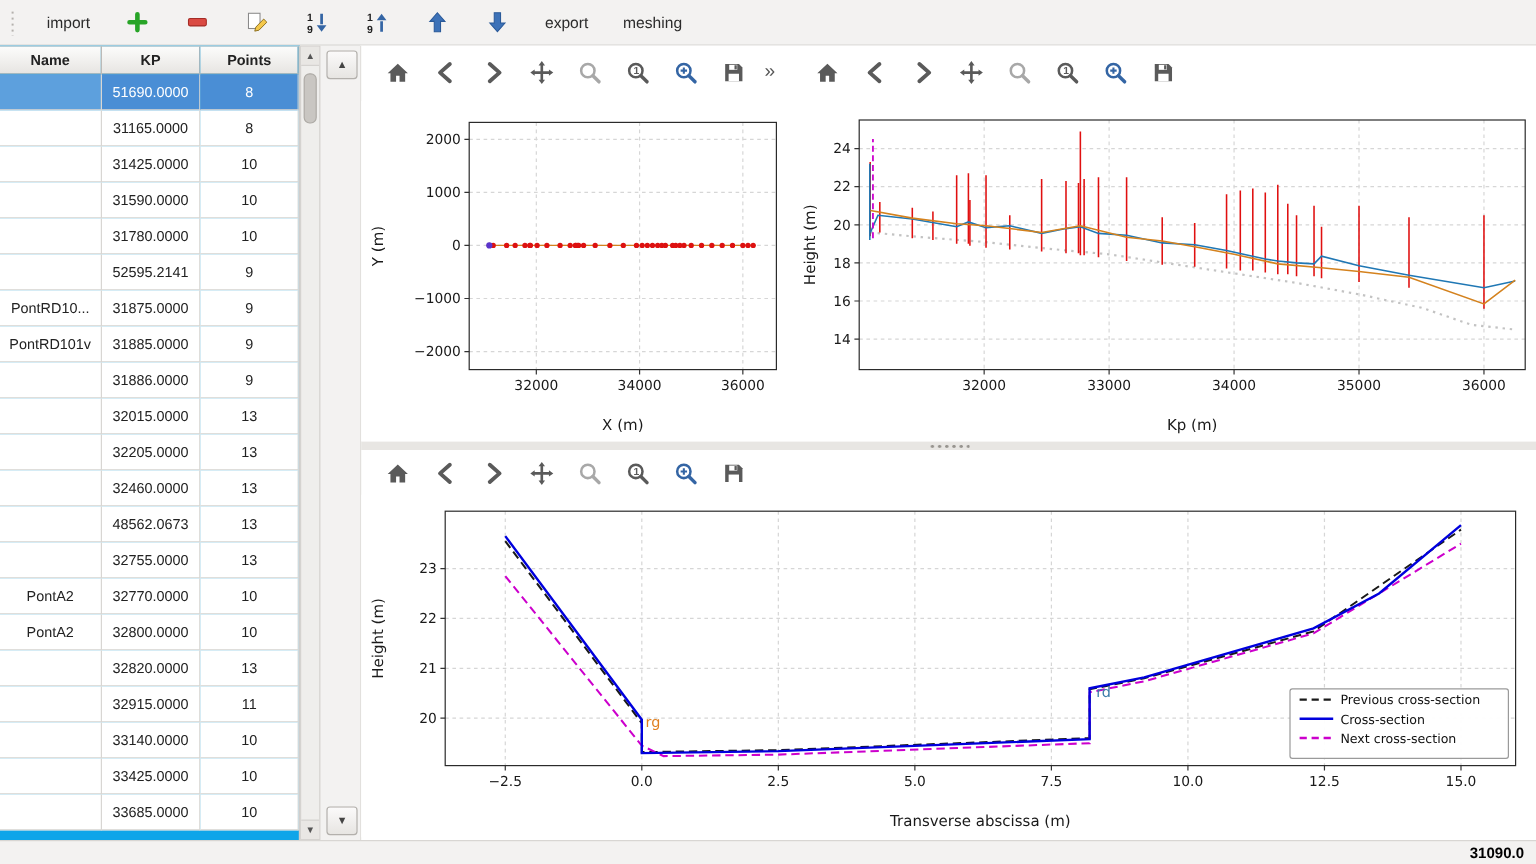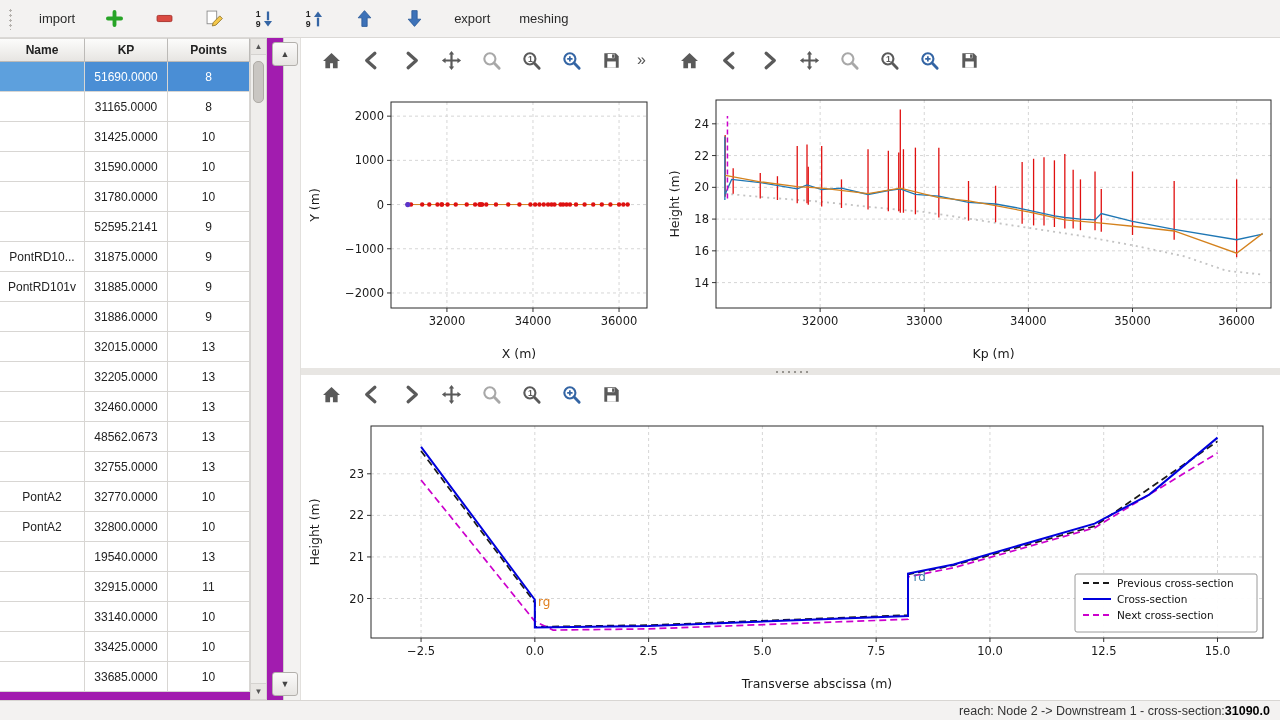--- a/index.html
+++ b/index.html
@@ -8,21 +8,21 @@
 
   
   .menubar{position:absolute;left:0;top:0;width:1280px;height:38px;background:#f3f2f1;
     border-bottom:1px solid #dbd9d6;display:flex;align-items:center;padding:0 6px;gap:11px}
   .grip{width:5px;height:22px;margin:0 6px 0 2px;
     background-image:radial-gradient(circle,#b4b1ad 1px,transparent 1.3px);background-size:5px 5px}
   .mitem{display:flex;align-items:center;gap:4px;padding:4px 9px;border-radius:3px;cursor:default}
   .mitem .lbl{font-size:13px;color:#2b2b2b}
 
   
-  .table-panel{position:absolute;left:0;top:38px;width:284px;height:662px;background:#a21caf;
+  .table-panel{position:absolute;left:0;top:38px;width:250px;height:662px;background:#0ea5e9;
     border-right:1px solid #cfcecc;overflow:hidden}
   .thead{display:flex;height:24px}
   .th{border-right:1px solid #bcbab7;border-bottom:1px solid #bcbab7;border-top:1px solid #d8d6d3;
     background:linear-gradient(#fcfcfb,#e7e5e2);font-weight:bold;font-size:12px;
     display:flex;align-items:center;justify-content:center}
   .tr{display:flex;height:30px}
   .td{border-right:1px solid #d8d6d3;border-bottom:1px solid #d8d6d3;font-size:12px;
     display:flex;align-items:center;justify-content:center;background:#fff;overflow:hidden;white-space:nowrap}
   .c0{width:85px}.c1{width:83px}.c2{width:82px}
   .tr.selected .td{background:#4a8ed5;color:#fff}
@@ -207,21 +207,21 @@
           <div class="td c1">32770.0000</div>
           <div class="td c2">10</div>
         </div>
         <div class="tr">
           <div class="td c0">PontA2</div>
           <div class="td c1">32800.0000</div>
           <div class="td c2">10</div>
         </div>
         <div class="tr">
           <div class="td c0"></div>
-          <div class="td c1">19540.0000</div>
+          <div class="td c1">32820.0000</div>
           <div class="td c2">13</div>
         </div>
         <div class="tr">
           <div class="td c0"></div>
           <div class="td c1">32915.0000</div>
           <div class="td c2">11</div>
         </div>
         <div class="tr">
           <div class="td c0"></div>
           <div class="td c1">33140.0000</div>
@@ -622,17 +622,16 @@
           <line x1="782" y1="171" x2="810" y2="171" stroke="#1a1a1a" stroke-width="2" stroke-dasharray="6 4"></line>
           <text x="816" y="175" font-size="10.5" fill="#111" font-family="&quot;DejaVu Sans&quot;, sans-serif">Previous cross-section</text>
           <line x1="782" y1="187" x2="810" y2="187" stroke="#0000dd" stroke-width="2"></line>
           <text x="816" y="191" font-size="10.5" fill="#111" font-family="&quot;DejaVu Sans&quot;, sans-serif">Cross-section</text>
           <line x1="782" y1="203" x2="810" y2="203" stroke="#cc00cc" stroke-width="2" stroke-dasharray="6 4"></line>
           <text x="816" y="207" font-size="10.5" fill="#111" font-family="&quot;DejaVu Sans&quot;, sans-serif">Next cross-section</text>
         </svg></div>
   </div>
 
   <div class="statusbar">
-    <span>reach: Node 2 -&gt; Downstream 1 - cross-section: </span>
       <b>31090.0</b>
   </div>
 
 </div>
 
 </body></html>

